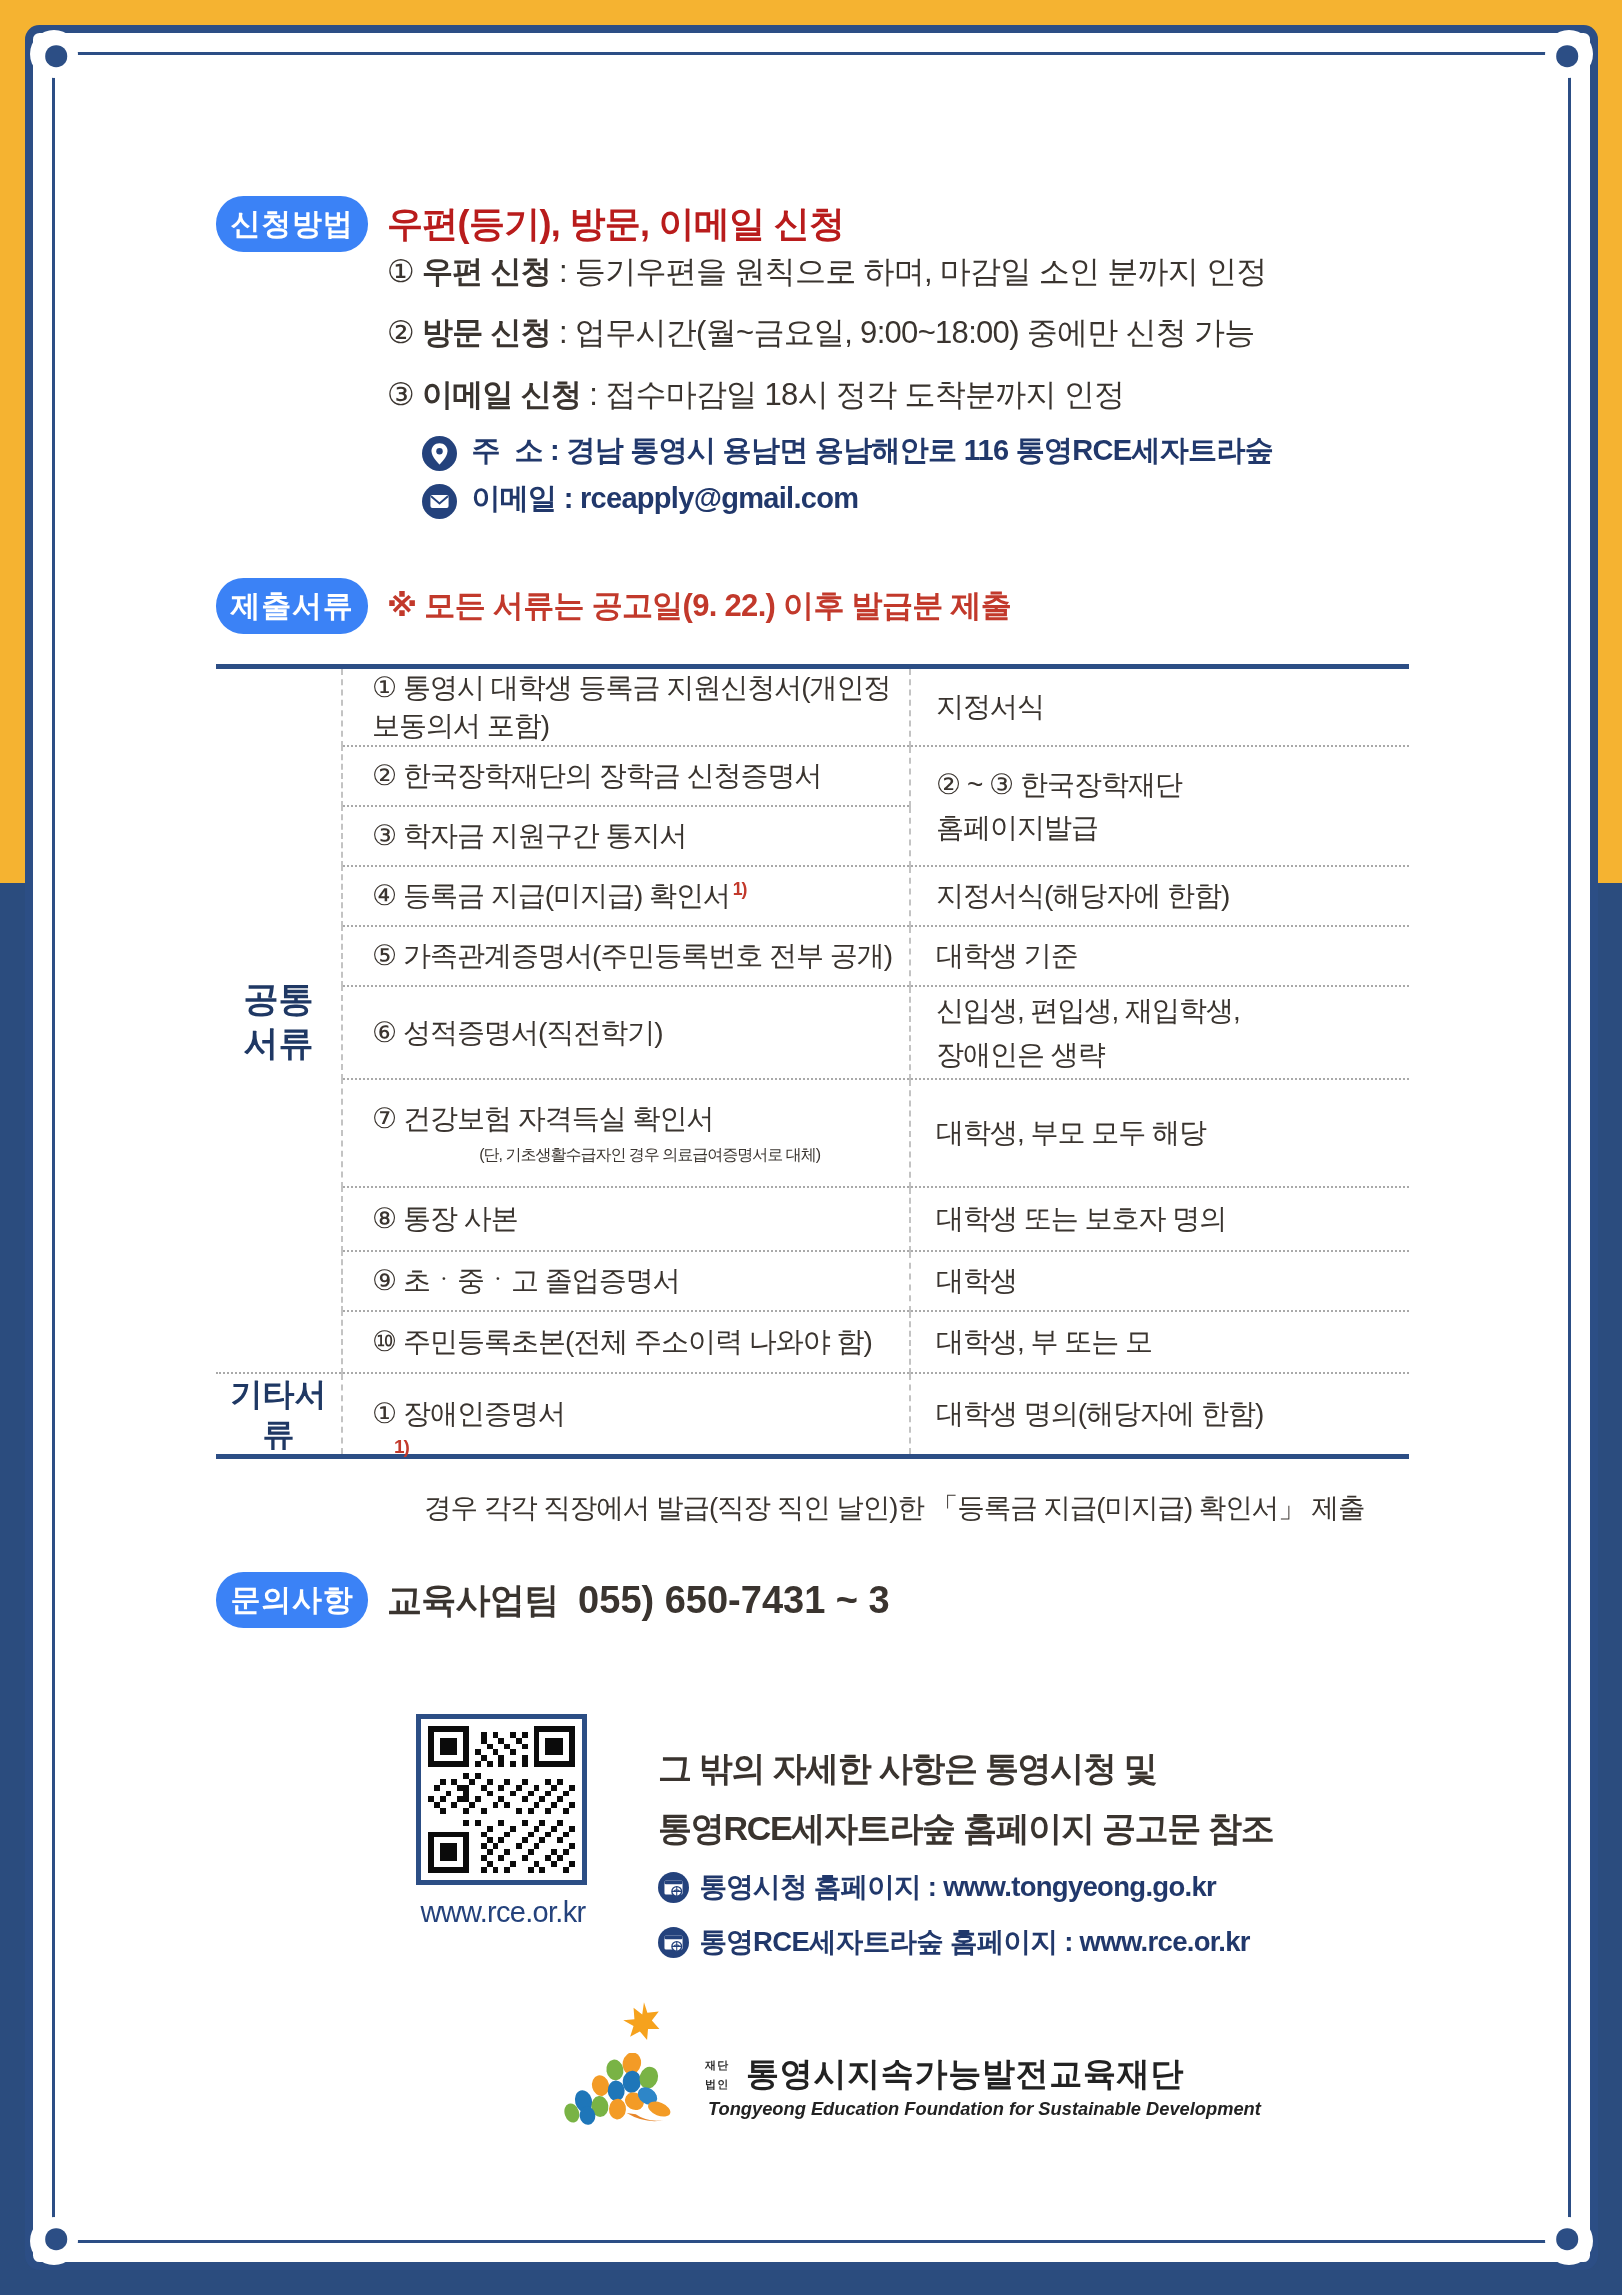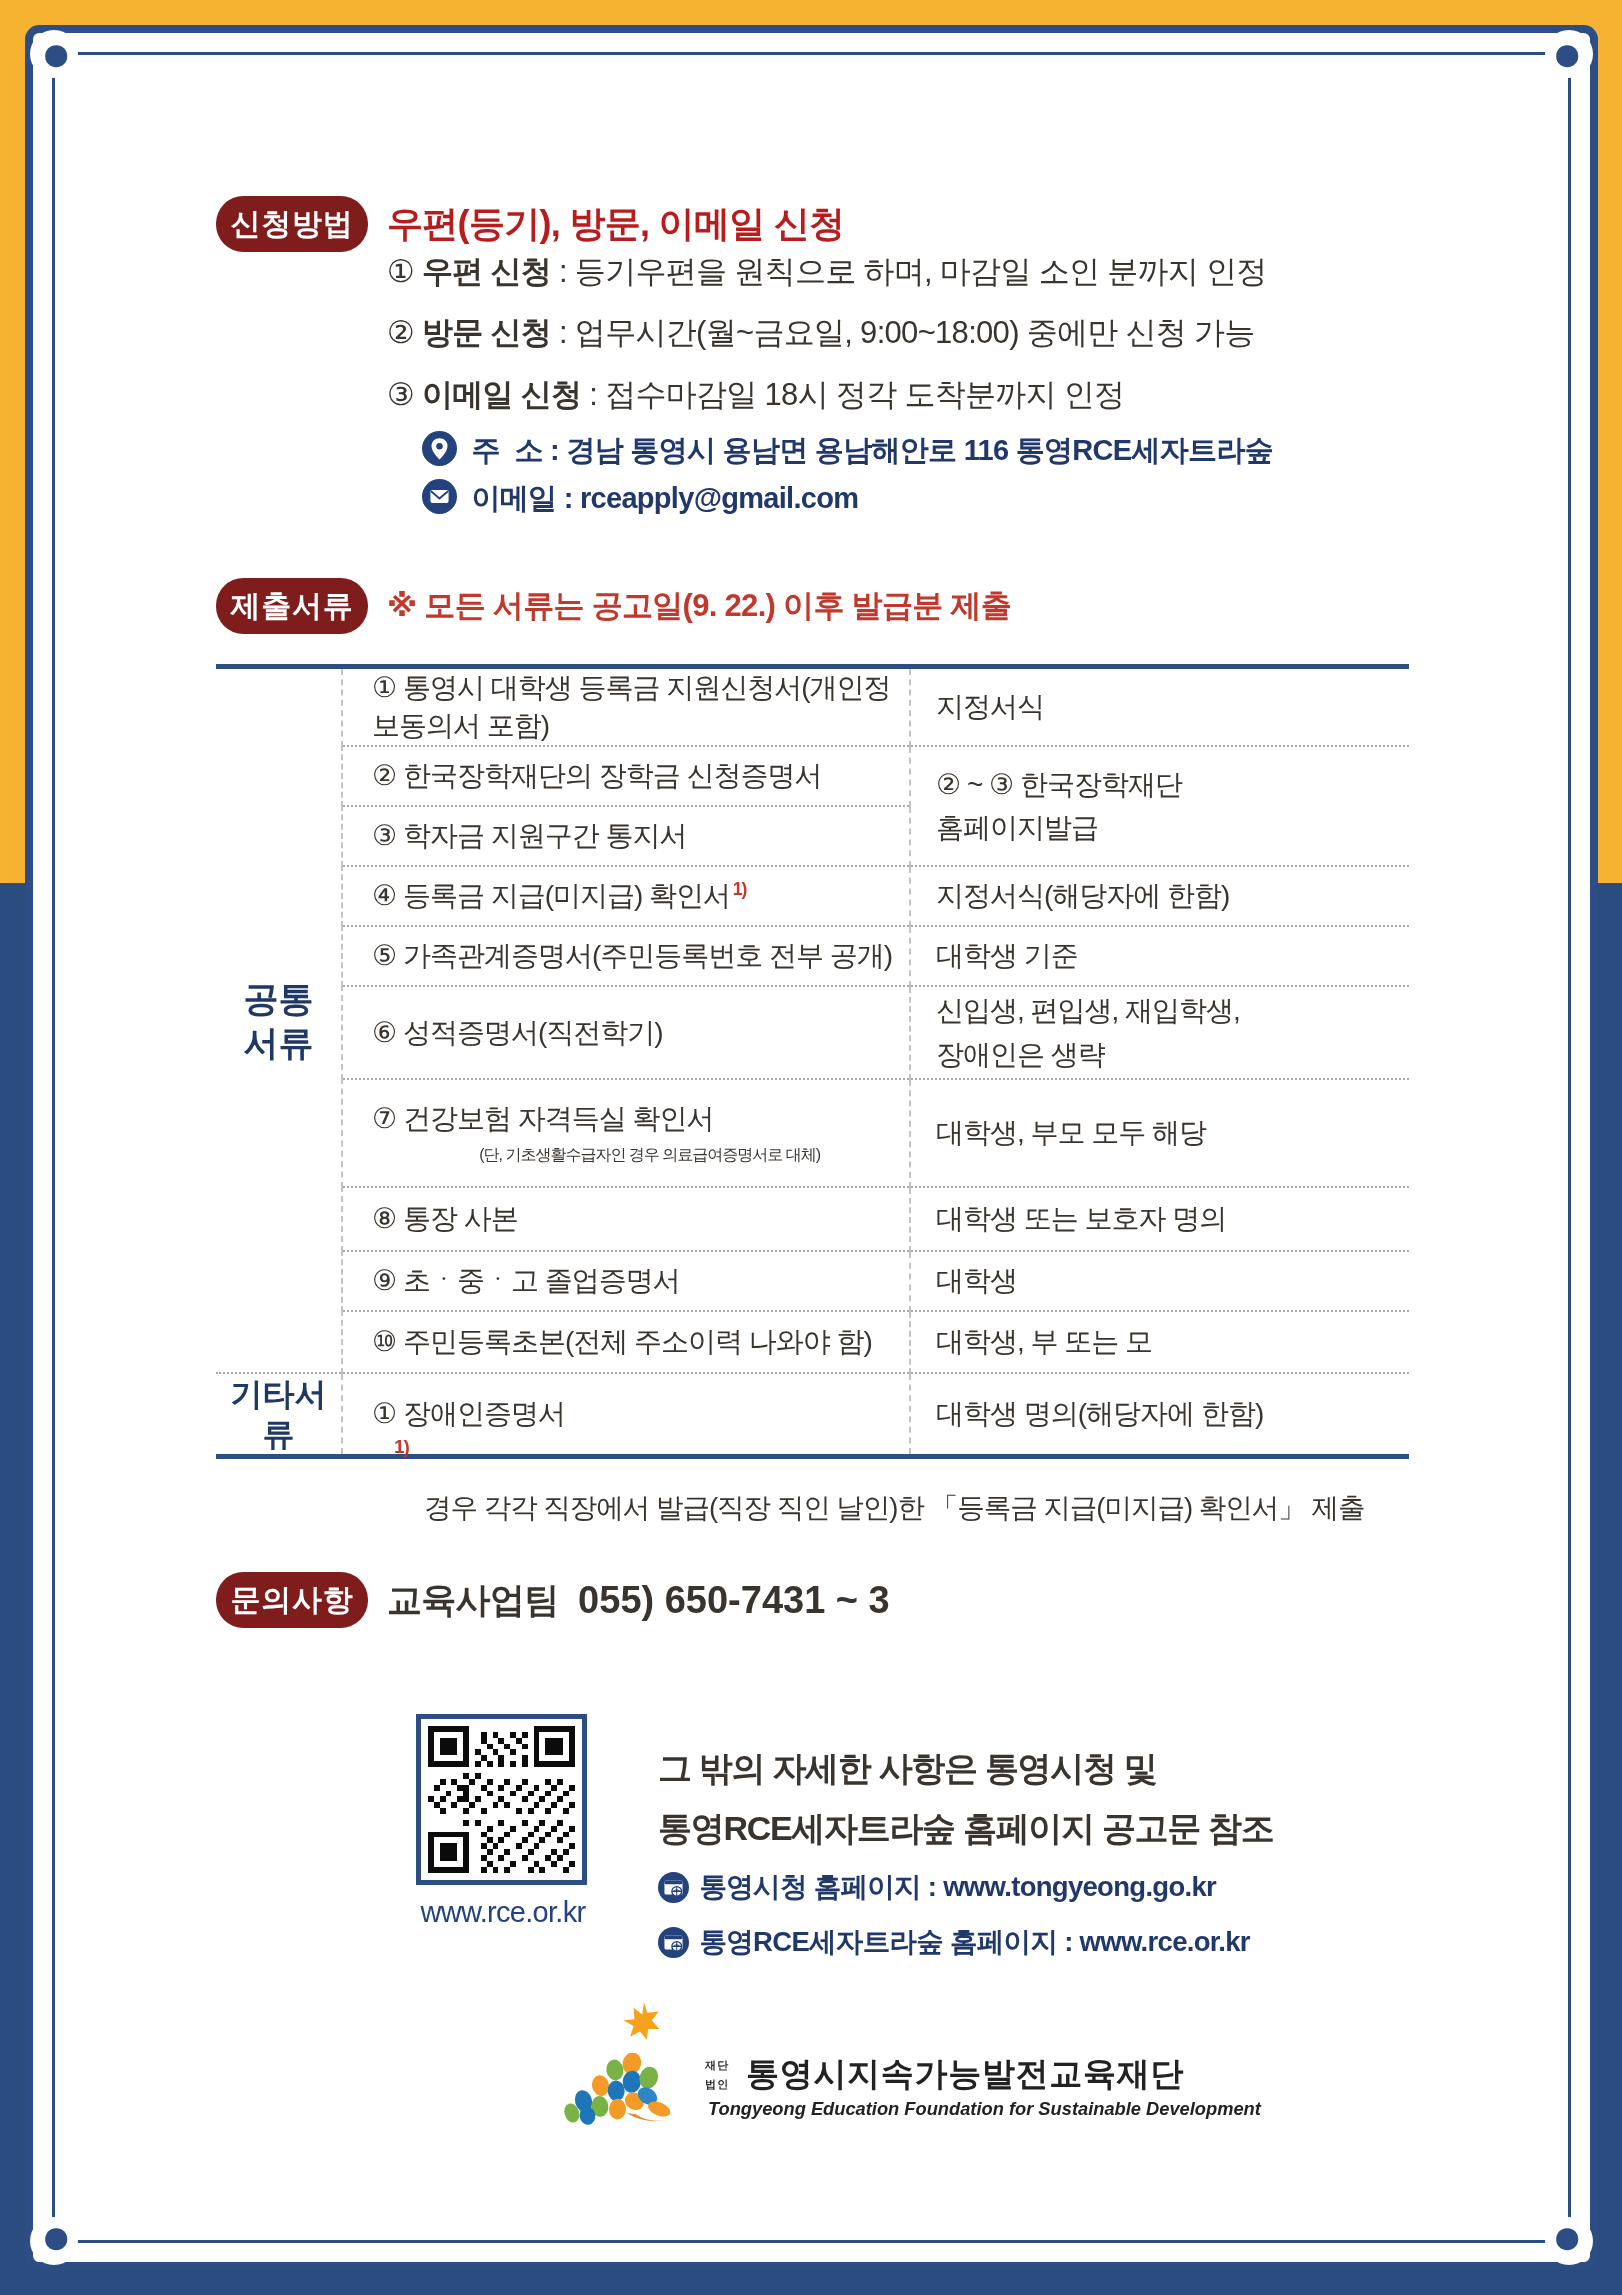--- a/index.html
+++ b/index.html
@@ -29,36 +29,36 @@
     position:absolute; width:21.6px; height:21.6px; border-radius:50%;
     background:#2C4E85; transform:translate(-50%,-50%); z-index:4;
   }
   .content { position:absolute; inset:0; z-index:5; }
   .abs { position:absolute; }
   .pre { white-space:pre-wrap; }
 
   
   .badge {
     position:absolute; left:216px; width:152px; height:56px;
-    background:#7f1d1d; color:#fff; border-radius:27.5px;
+    background:#3b82f6; color:#fff; border-radius:27.5px;
     display:flex; align-items:center; justify-content:center;
     font-size:30px; font-weight:bold; letter-spacing:0.7px;
   }
 
   .section-title {
     position:absolute; left:387px; height:56px; display:flex; align-items:center;
     font-size:36px; font-weight:bold; color:#b91c1c; letter-spacing:-0.7px;
   }
   .apply-item {
     position:absolute; left:387px; font-size:31px; color:#3A342F; letter-spacing:-0.7px;
   }
   .apply-item b { font-weight:bold; }
 
   .contact-row {
-    position:absolute; left:422px; display:flex; align-items:flex-start; gap:14.4px;
+    position:absolute; left:422px; display:flex; align-items:flex-end; gap:14.4px;
     color:#21386B; font-weight:bold; font-size:29px; letter-spacing:-0.7px;
   }
   .icon-circle { width:35px; height:35px; flex:0 0 35px; }
 
   .red-note {
     position:absolute; left:387px; height:56px; display:flex; align-items:center;
     color:#C2392B; font-size:31px; font-weight:bold; letter-spacing:-0.7px;
   }
 
   

